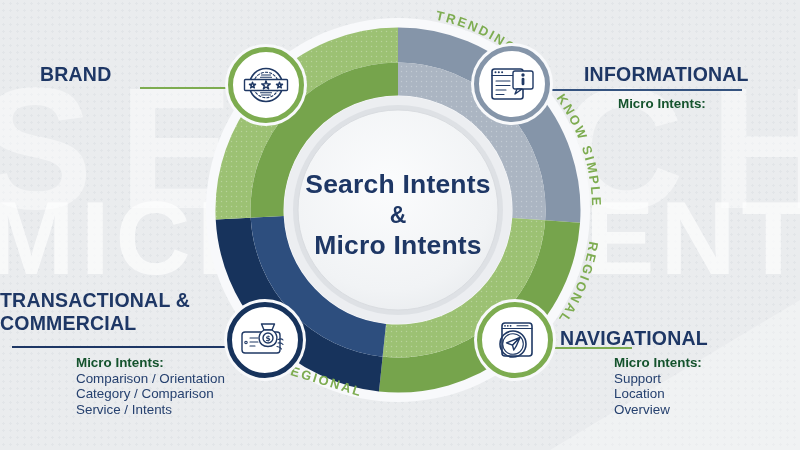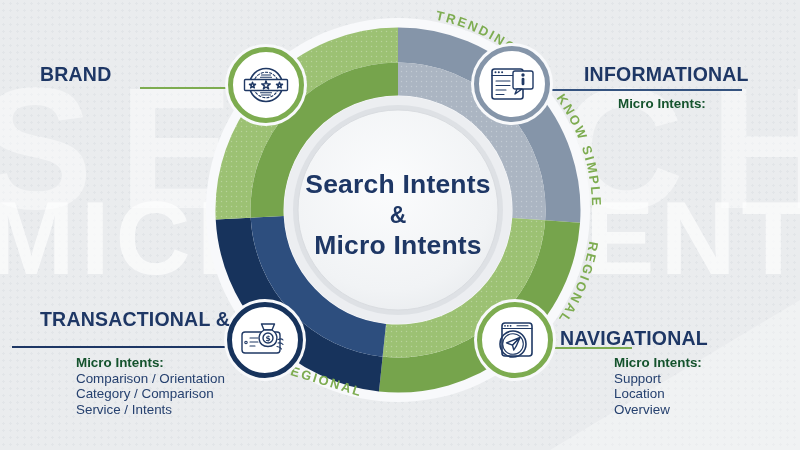--- a/index.html
+++ b/index.html
@@ -149,22 +149,23 @@
     </g>
   </svg>
 
   <div class="label h right" style="left:40px; top:63px; width:160px;">BRAND</div>
 
   <div class="label h" style="left:584px; top:63px;">INFORMATIONAL</div>
   <div class="micro" style="left:618px; top:96px;">
     <div class="mh">Micro Intents:</div>
   </div>
 
-  <div class="label h right" style="left:0px; top:308px; width:193px;margin-left:40px;">
+  <div class="label h right" style="left:0px; top:289px; width:193px;">
     <div>TRANSACTIONAL &amp;</div>
+    <div>COMMERCIAL</div>
   </div>
   <div class="micro" style="left:76px; top:355px;">
     <div class="mh">Micro Intents:</div>
     <ul>
       <li>Comparison / Orientation</li>
       <li>Category / Comparison</li>
       <li>Service / Intents</li>
     </ul>
   </div>
 

